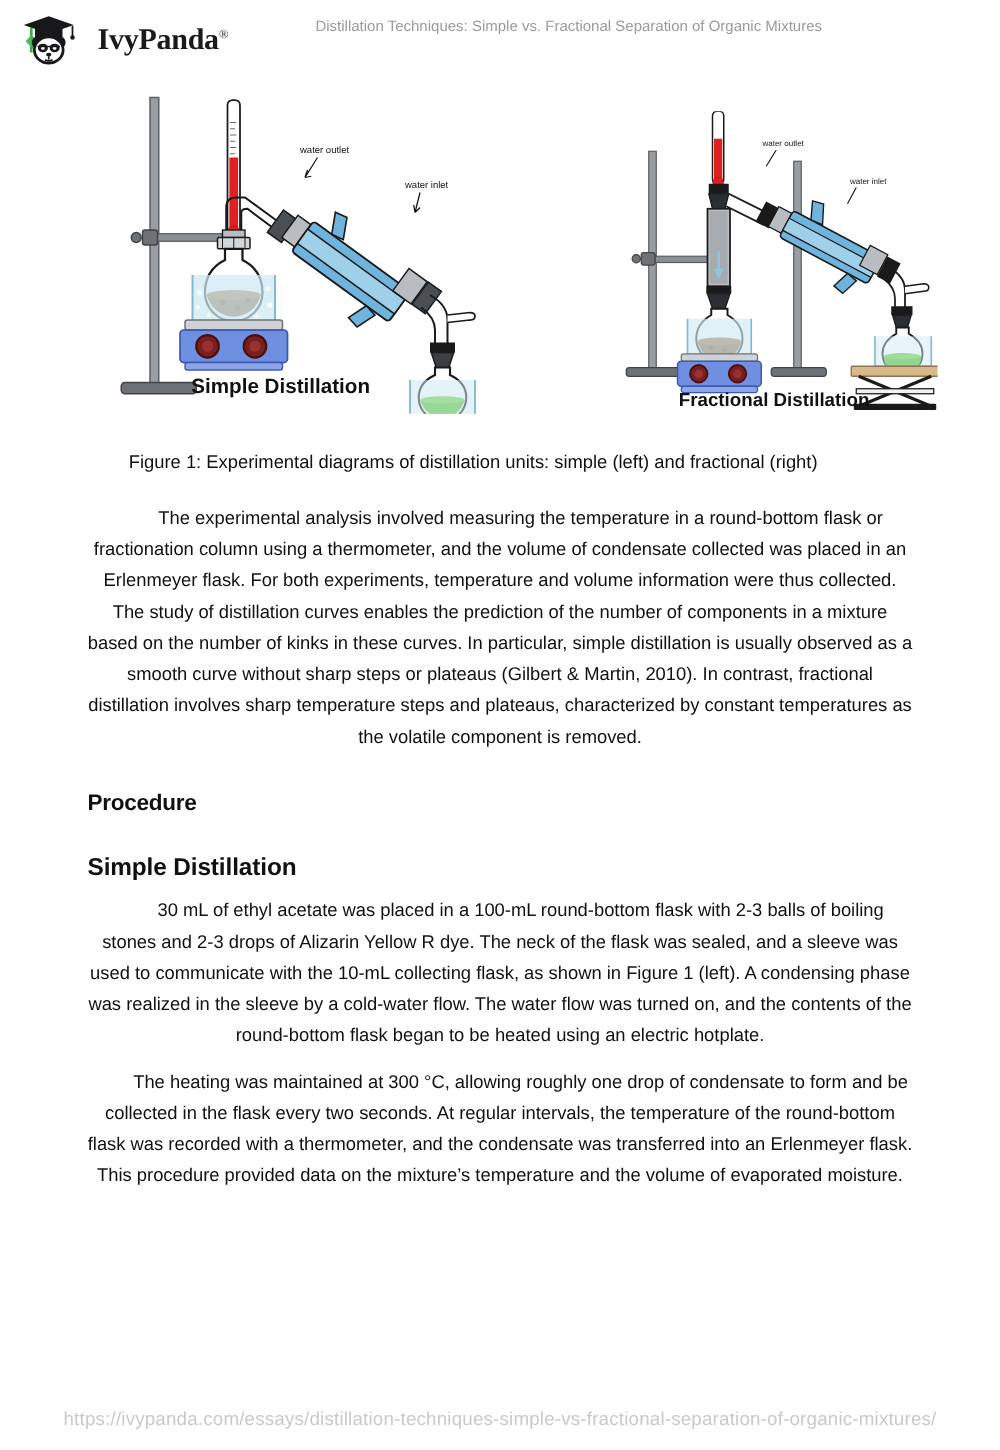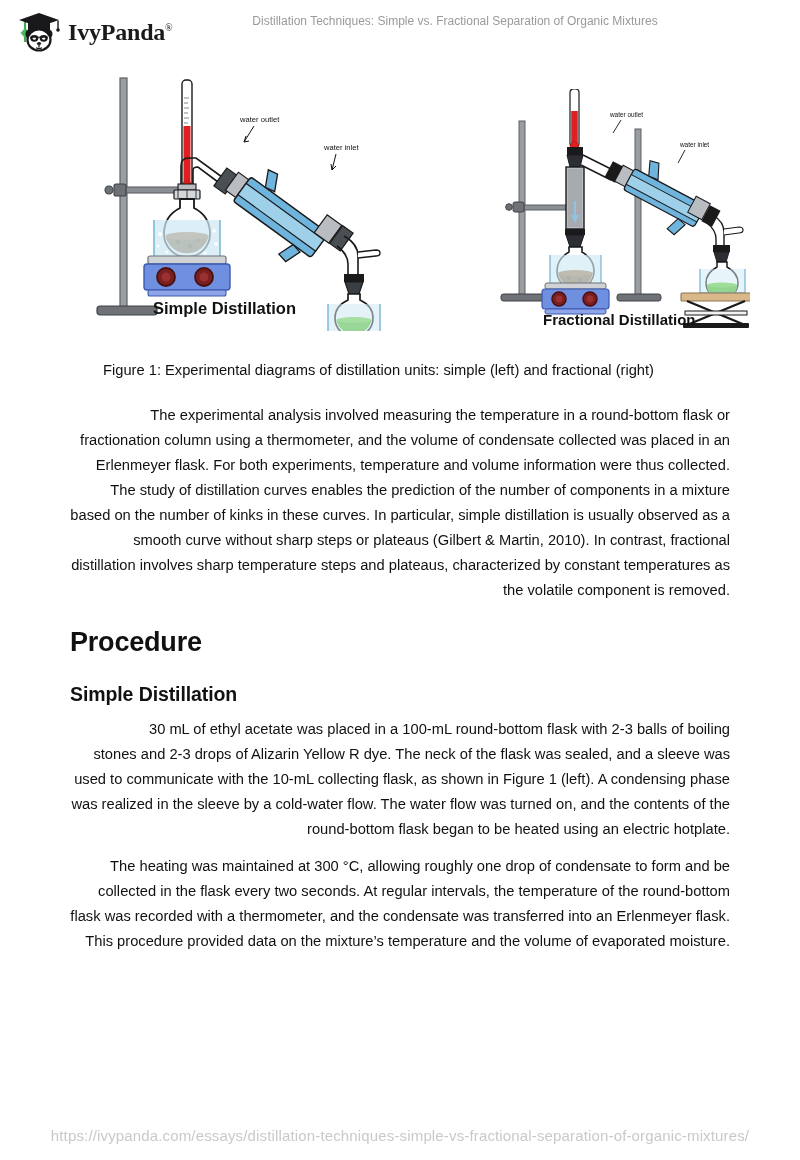--- a/index.html
+++ b/index.html
@@ -22,21 +22,21 @@
     top: 0; left: 0;
     width: 800px;
     height: 62px;
   }
   .logo-block {
     position: absolute;
     left: 16px;
     top: 10px;
     display: flex;
     align-items: center;
-    gap: 6px;
+    gap: 16px;
     text-align: right;
   }
   .logo-mark {
     width: 46px;
     height: 44px;
     position: relative;
     flex: 0 0 auto;
   }
   .logo-wordmark {
     font-family: "Liberation Serif", serif;
@@ -84,33 +84,33 @@
     position: absolute;
     left: 70px;
     top: 358px;
     width: 660px;
   }
   p.para {
     margin: 0 0 12px 0;
     font-size: 14.7px;
     line-height: 25px;
     text-indent: 33px;
-    text-align: right;
+    text-align: center;
     color: #111;
   }
   p.caption {
     margin: 0 0 20px 0;
     font-size: 14.7px;
     line-height: 25px;
     text-indent: 33px;
     color: #111;
   }
   h1.h-procedure {
     margin: 22px 0 6px 0;
-    font-size: 27px;
+    font-size: 18px;
     font-weight: bold;
     line-height: 34px;
     color: #111;
     letter-spacing: -0.2px;
   }
   h2.h-sub {
     margin: 22px 0 10px 0;
     font-size: 19.5px;
     font-weight: bold;
     line-height: 26px;

